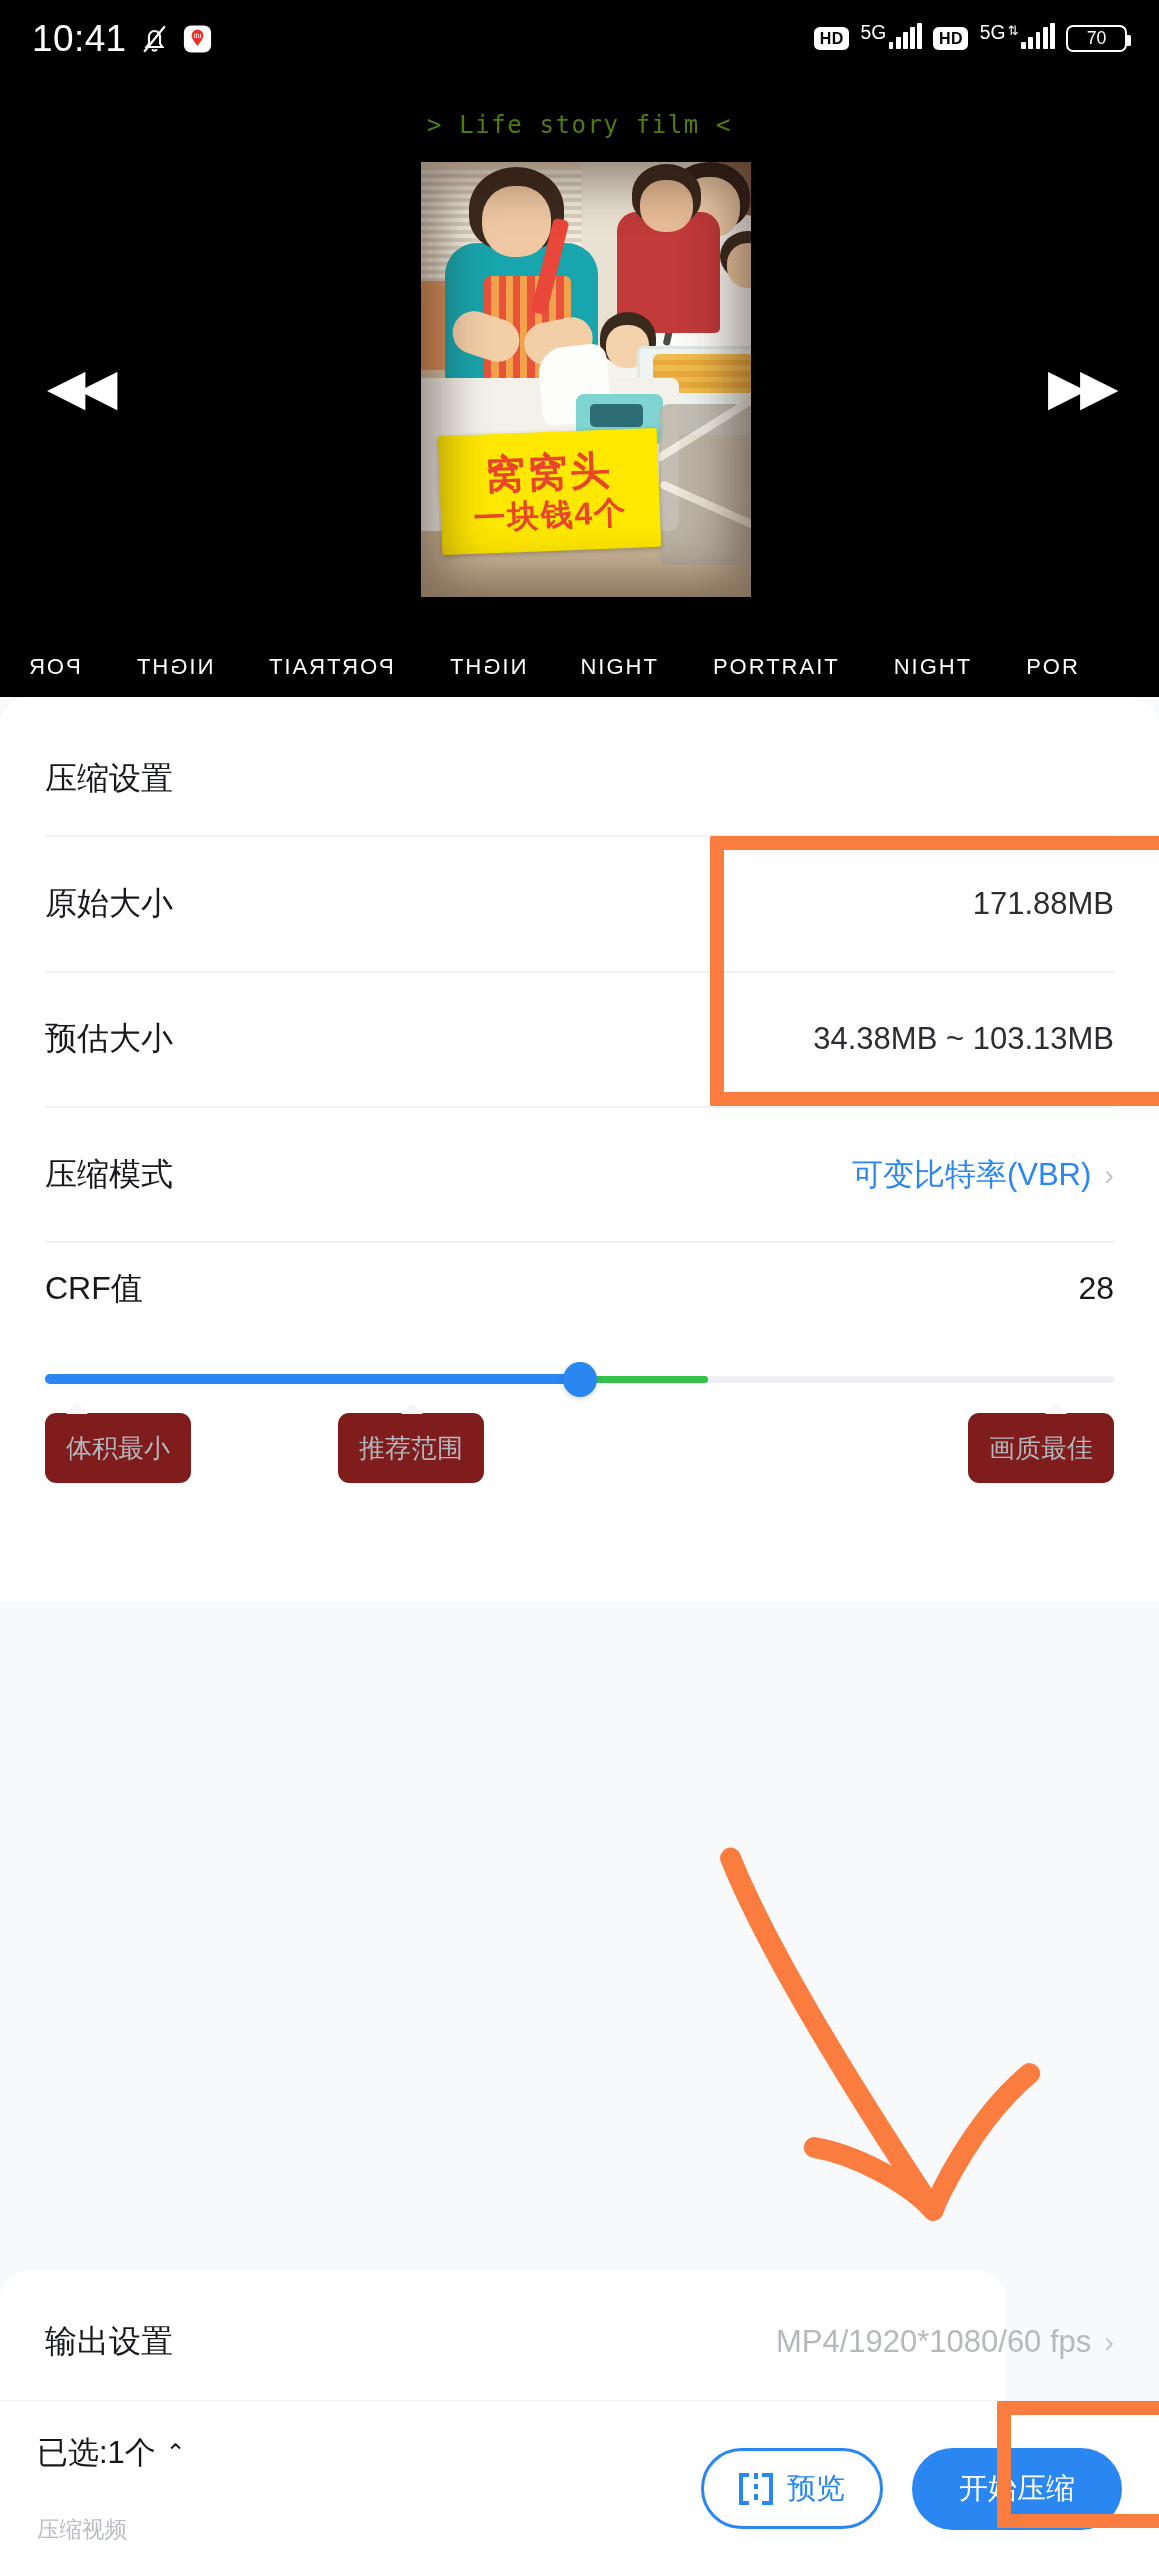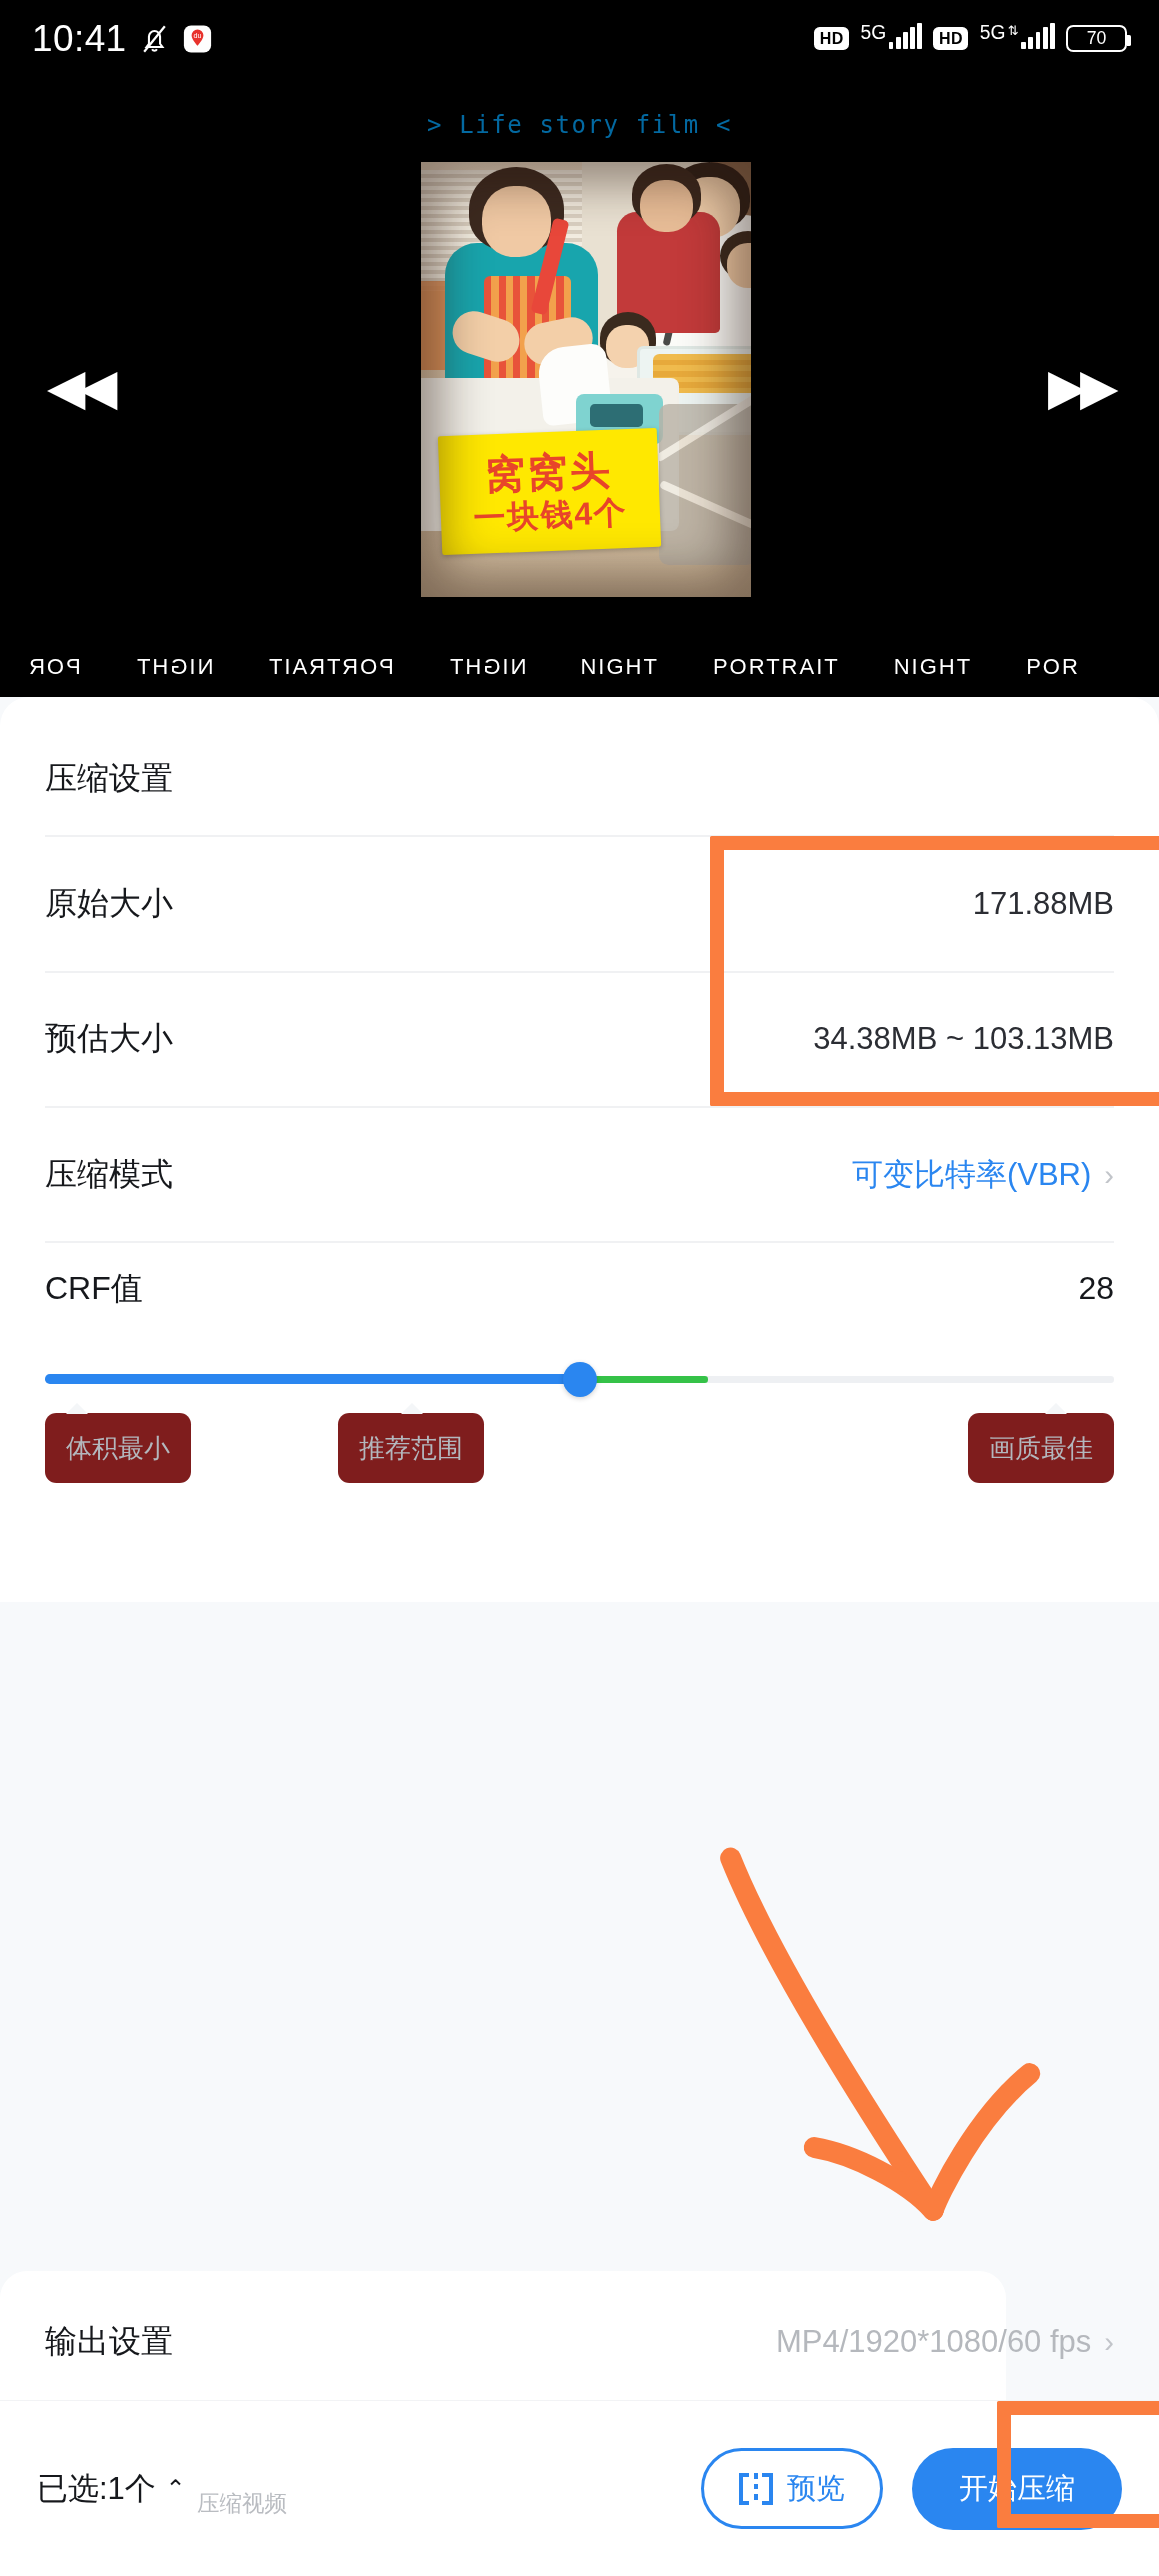--- a/index.html
+++ b/index.html
@@ -47,21 +47,21 @@
   }
   .battery span { font-size:17.7px; color:#fff; line-height:1; }
 
   
   .video-area {
     position:absolute; left:0; top:77px; width:1159px; height:620px;
     background:#000; overflow:hidden;
   }
   .video-title {
     position:absolute; top:34px; left:0; width:100%; text-align:center;
-    color:#0369a1; font-size:24px; letter-spacing:1.6px; font-family:"DejaVu Sans Mono","Liberation Mono",monospace;
+    color:#4d7c0f; font-size:24px; letter-spacing:1.6px; font-family:"DejaVu Sans Mono","Liberation Mono",monospace;
   }
   .thumb {
     position:absolute; left:421px; top:85px; width:330px; height:435px;
     overflow:hidden; background:#cfa;
   }
   .thumb-scene { position:absolute; inset:0; }
   .bg-wall { position:absolute; inset:0; background:linear-gradient(180deg,#e8d9c4 0%,#dcc6aa 38%,#d8c3a6 62%,#c9b497 100%); }
   .shutter { position:absolute; left:0; top:8px; width:169px; height:121px;
     background:repeating-linear-gradient(180deg,#f2ece0 0 4px,#d9cfc0 4px 8px); }
   .wood { position:absolute; left:0; top:119px; width:185px; height:89px; background:#d9884e; opacity:.85;}
@@ -190,21 +190,21 @@
     position:absolute; left:0; top:13px; width:1159px; height:116px;
     display:flex; align-items:center; justify-content:space-between; padding:0 45px;
   }
 
   
   .bottombar {
     position:absolute; left:0; top:1703px; width:1159px; height:176px;
     background:#fff; border-top:1.6px solid #f2f3f5;
     display:flex; align-items:center; justify-content:space-between; padding:0 37px;
   }
-  .sel-col { display:flex; flex-direction:row; gap:11.3px; }
+  .sel-col { display:flex; flex-direction:column; gap:11.3px; }
   .sel-main { font-size:31px; color:#16181c; display:flex; align-items:center; gap:9.7px;}
   .caret-up { font-size:24px; color:#16181c; }
   .sel-sub { font-size:22.5px; color:#b9bcc1;margin-top:29px; }
   .btn-col { display:flex; align-items:center; gap:29px; }
   .btn-preview {
     display:flex; align-items:center; gap:14.5px;
     border:3.2px solid #2a86f0; color:#2a86f0; background:#fff;
     border-radius:48px; padding:17.7px 35px; font-size:29px;
   }
   .btn-start {

